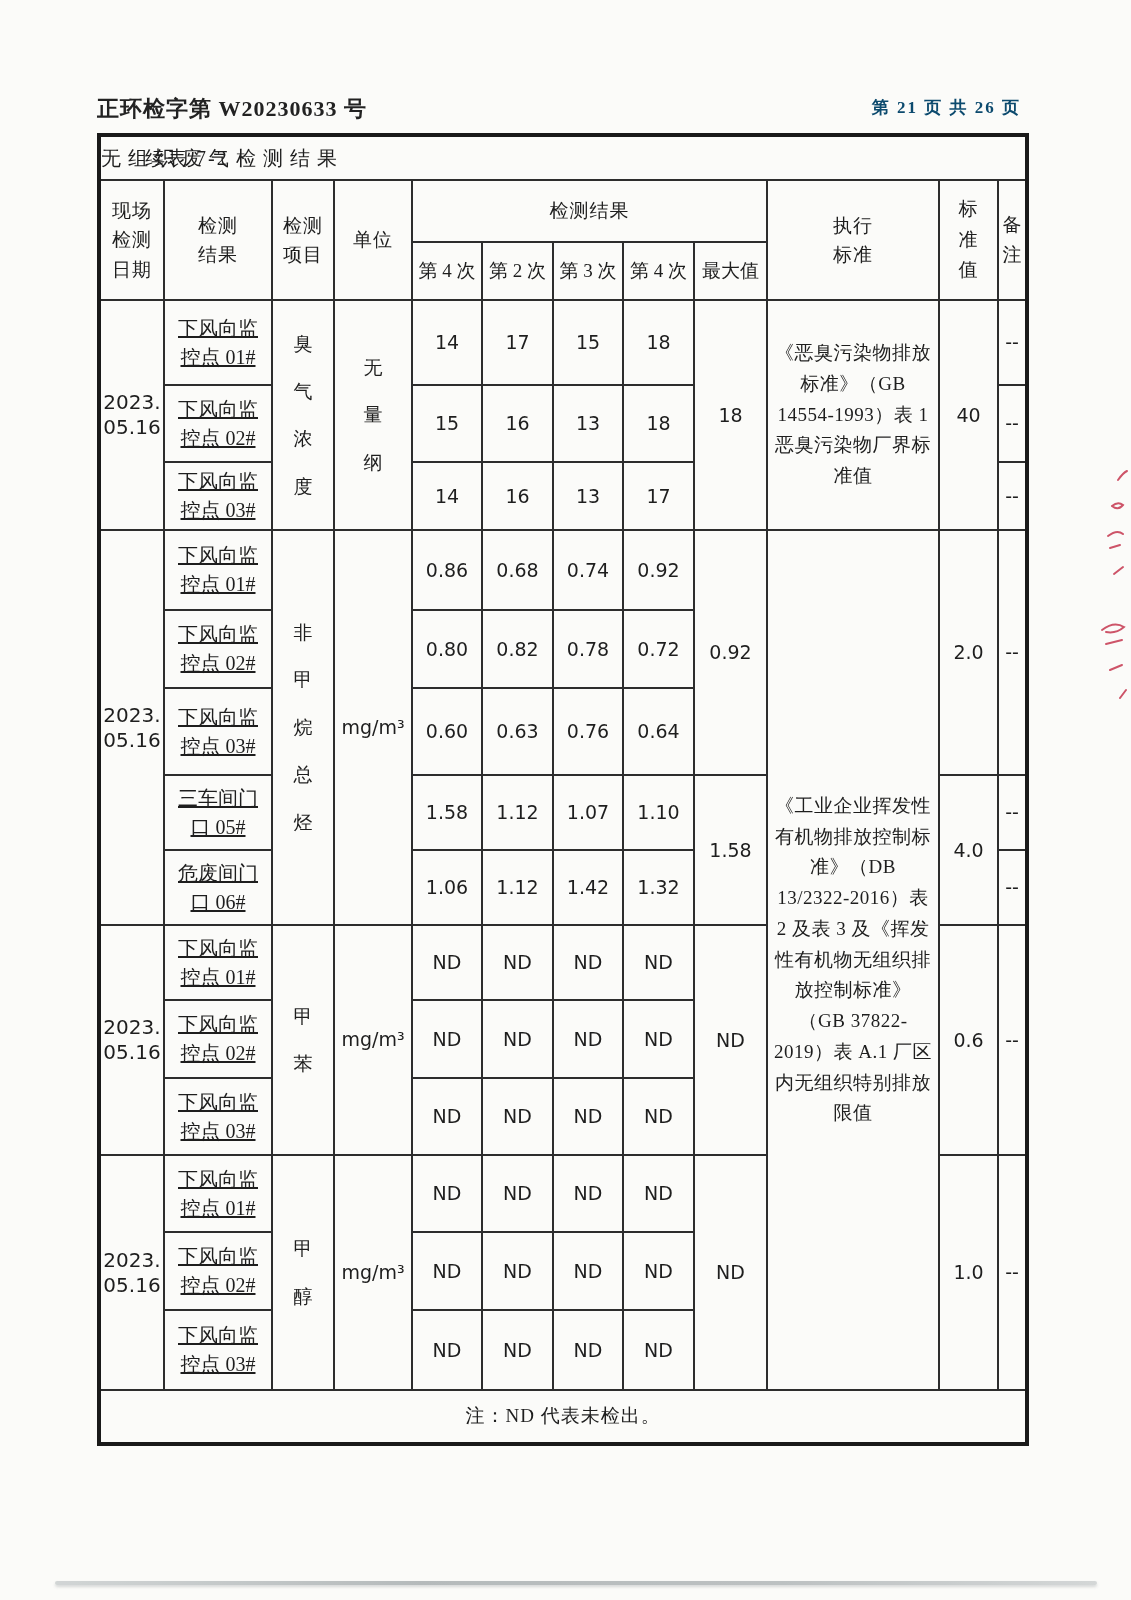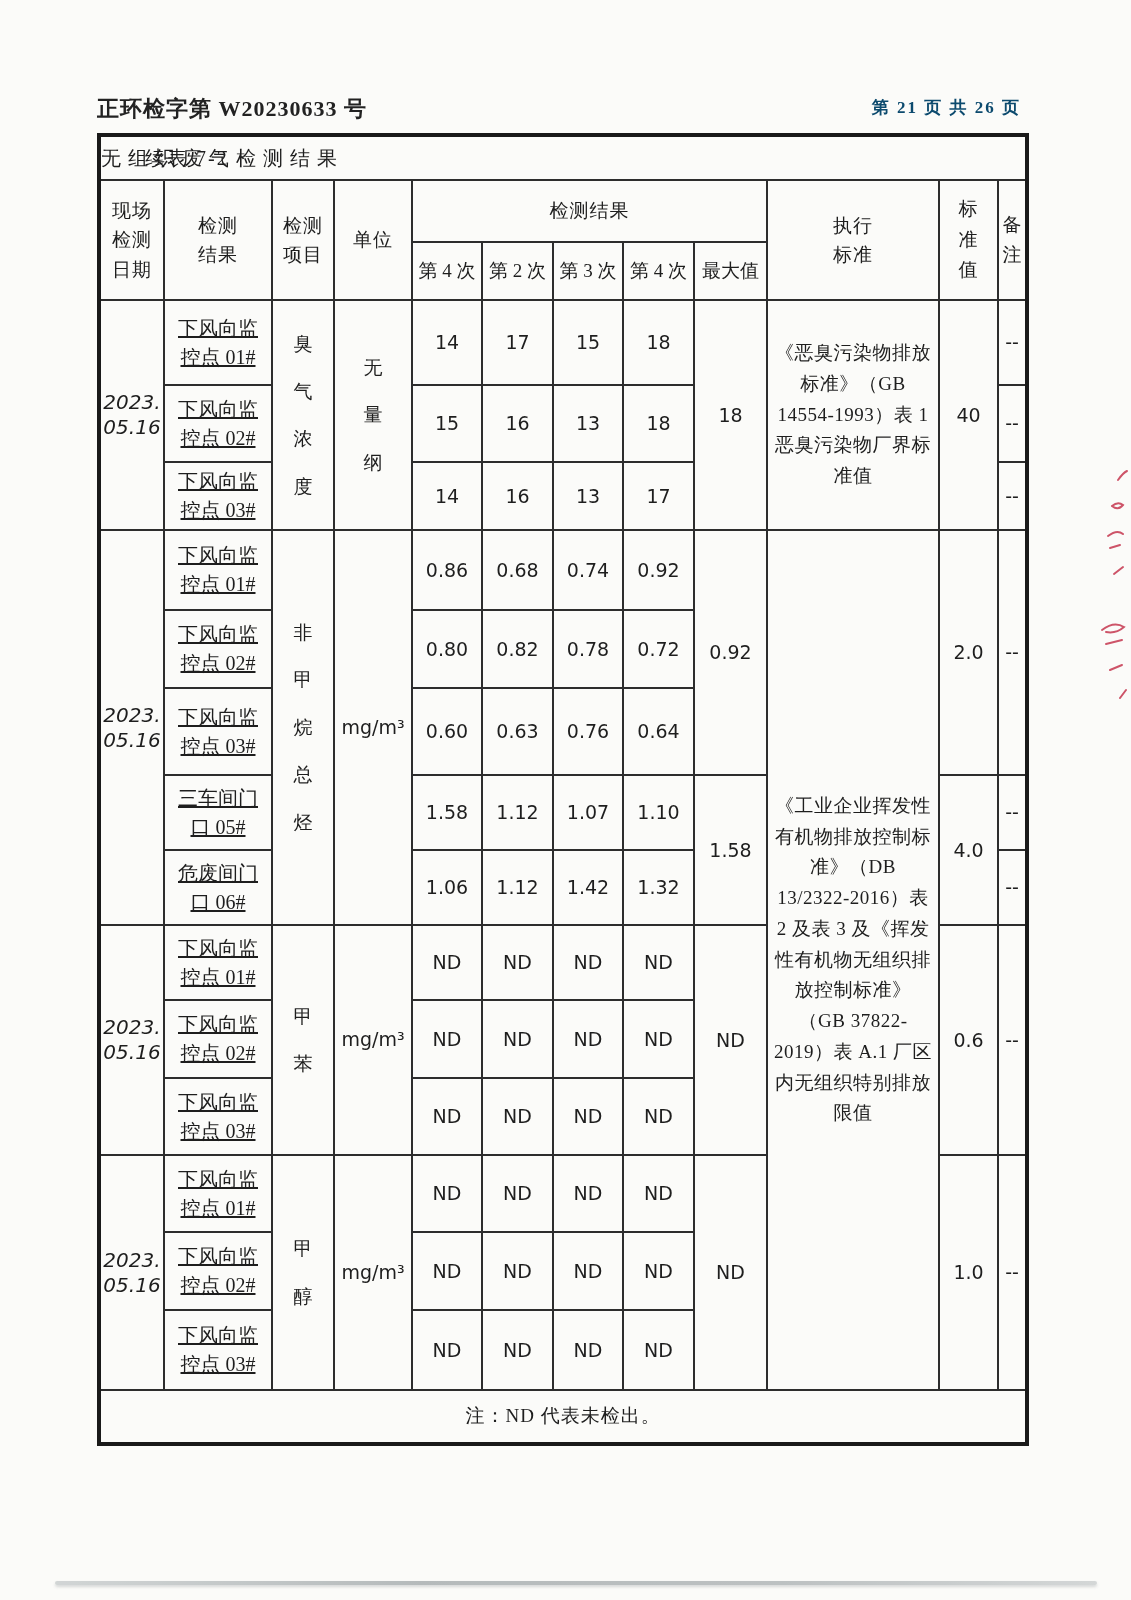--- a/index.html
+++ b/index.html
@@ -45,21 +45,21 @@
   .hdr{letter-spacing:1px;}
   .hdr-wrap{display:inline-block;width:2.35em;word-break:break-all;line-height:1.55;}
   .v1{display:inline-block;width:1.2em;word-break:break-all;line-height:1.6;}
   .vtext{display:inline-block;width:1.2em;word-break:break-all;line-height:2.5;}
   .loc{
     display:inline-block;width:88px;word-break:break-all;
     line-height:1.45;font-size:20px;text-decoration:underline;
   }
   .num{font-family:"DejaVu Sans","Liberation Sans",sans-serif;font-size:20px;}
   .datewrap{font-family:"DejaVu Sans","Liberation Sans",sans-serif;font-size:20px;line-height:1.25;}
-  .datewrap span{display:block;font-style:italic;}
+  .datewrap span{display:block;}
   .unit-h{font-family:"DejaVu Sans","Liberation Sans",sans-serif;font-size:19px;text-align:right;}
   .std-text{font-size:19px;line-height:1.62;padding:2px 4px;letter-spacing:0.5px;}
   .dash{font-family:"DejaVu Sans","Liberation Sans",sans-serif;font-size:16px;letter-spacing:0;}
   td.note-cell{
     text-align:left;padding-left:26px;font-size:19px;height:49px;letter-spacing:1px;
   }
   .red-marks{position:absolute;left:1096px;top:462px;}
   .page-bottom-shadow{
     position:absolute;left:55px;top:1581px;width:1042px;height:4px;
     background:linear-gradient(to right,#c4c9ca,#9ea5a7 35%,#a8aeb0 70%,#c7cbcc);

